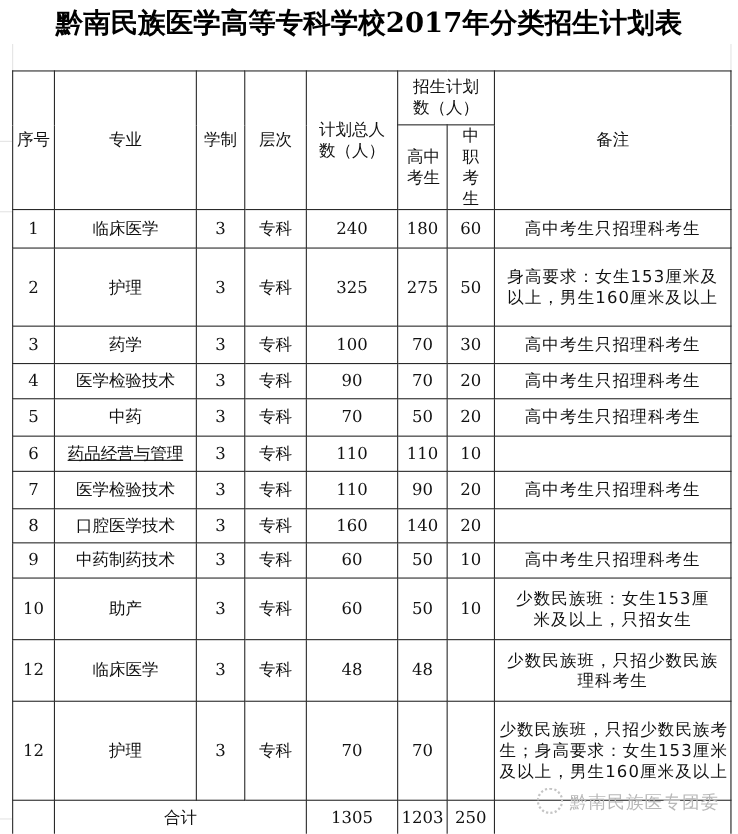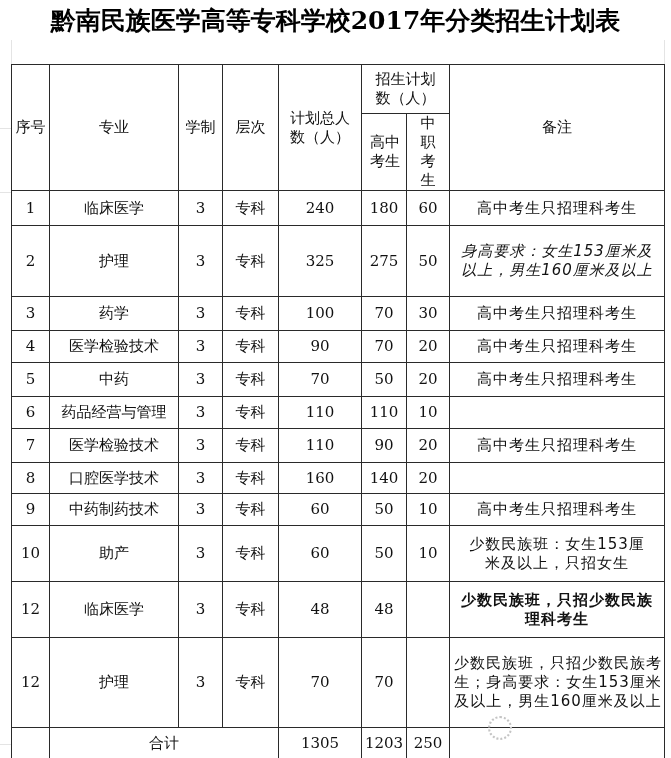--- a/index.html
+++ b/index.html
@@ -85,21 +85,21 @@
       <td class="note">高中考生只招理科考生</td>
     </tr>
     <tr style="height:71px">
       <td class="num">2</td>
       <td>护理</td>
       <td class="num">3</td>
       <td>专科</td>
       <td class="num">325</td>
       <td class="num">275</td>
       <td class="num">50</td>
-      <td class="note" style="padding:0 6px;font-style:italic;">身高要求：女生153厘米及以上，男生160厘米及以上</td>
+      <td class="note" style="padding:0 6px;">身高要求：女生153厘米及以上，男生160厘米及以上</td>
     </tr>
     <tr style="height:34px">
       <td class="num">3</td>
       <td>药学</td>
       <td class="num">3</td>
       <td>专科</td>
       <td class="num">100</td>
       <td class="num">70</td>
       <td class="num">30</td>
       <td class="note">高中考生只招理科考生</td>
@@ -119,21 +119,21 @@
       <td>中药</td>
       <td class="num">3</td>
       <td>专科</td>
       <td class="num">70</td>
       <td class="num">50</td>
       <td class="num">20</td>
       <td class="note">高中考生只招理科考生</td>
     </tr>
     <tr style="height:32px">
       <td class="num">6</td>
-      <td style="white-space:nowrap; padding:0;">药品经营与管理</td>
+      <td style="white-space:nowrap; padding:0;text-decoration:underline;">药品经营与管理</td>
       <td class="num">3</td>
       <td>专科</td>
       <td class="num">110</td>
       <td class="num">110</td>
       <td class="num">10</td>
       <td class="note"></td>
     </tr>
     <tr style="height:34px">
       <td class="num">7</td>
       <td>医学检验技术</td>
@@ -175,21 +175,21 @@
       <td class="note" style="padding:0 18px;">少数民族班：女生153厘米及以上，只招女生</td>
     </tr>
     <tr style="height:56px">
       <td class="num">12</td>
       <td>临床医学</td>
       <td class="num">3</td>
       <td>专科</td>
       <td class="num">48</td>
       <td class="num">48</td>
       <td class="num"></td>
-      <td class="note" style="padding:4px 6px;font-weight:bold;">少数民族班，只招少数民族理科考生</td>
+      <td class="note" style="padding:4px 6px;">少数民族班，只招少数民族理科考生</td>
     </tr>
     <tr style="height:90px">
       <td class="num">12</td>
       <td>护理</td>
       <td class="num">3</td>
       <td>专科</td>
       <td class="num">70</td>
       <td class="num">70</td>
       <td class="num"></td>
       <td class="note note-left">少数民族班，只招少数民族考生；身高要求：女生153厘米及以上，男生160厘米及以上</td>
@@ -199,14 +199,14 @@
       <td colspan="3">合计</td>
       <td class="num">1305</td>
       <td class="num">1203</td>
       <td class="num">250</td>
       <td></td>
     </tr>
   </tbody>
 </table>
 
 <div class="watermark">
-  <span class="wm-icon"></span>
+  <span class="wm-icon"></span><span>黔南民族医专团委</span>
 </div>
 
 </body></html>

